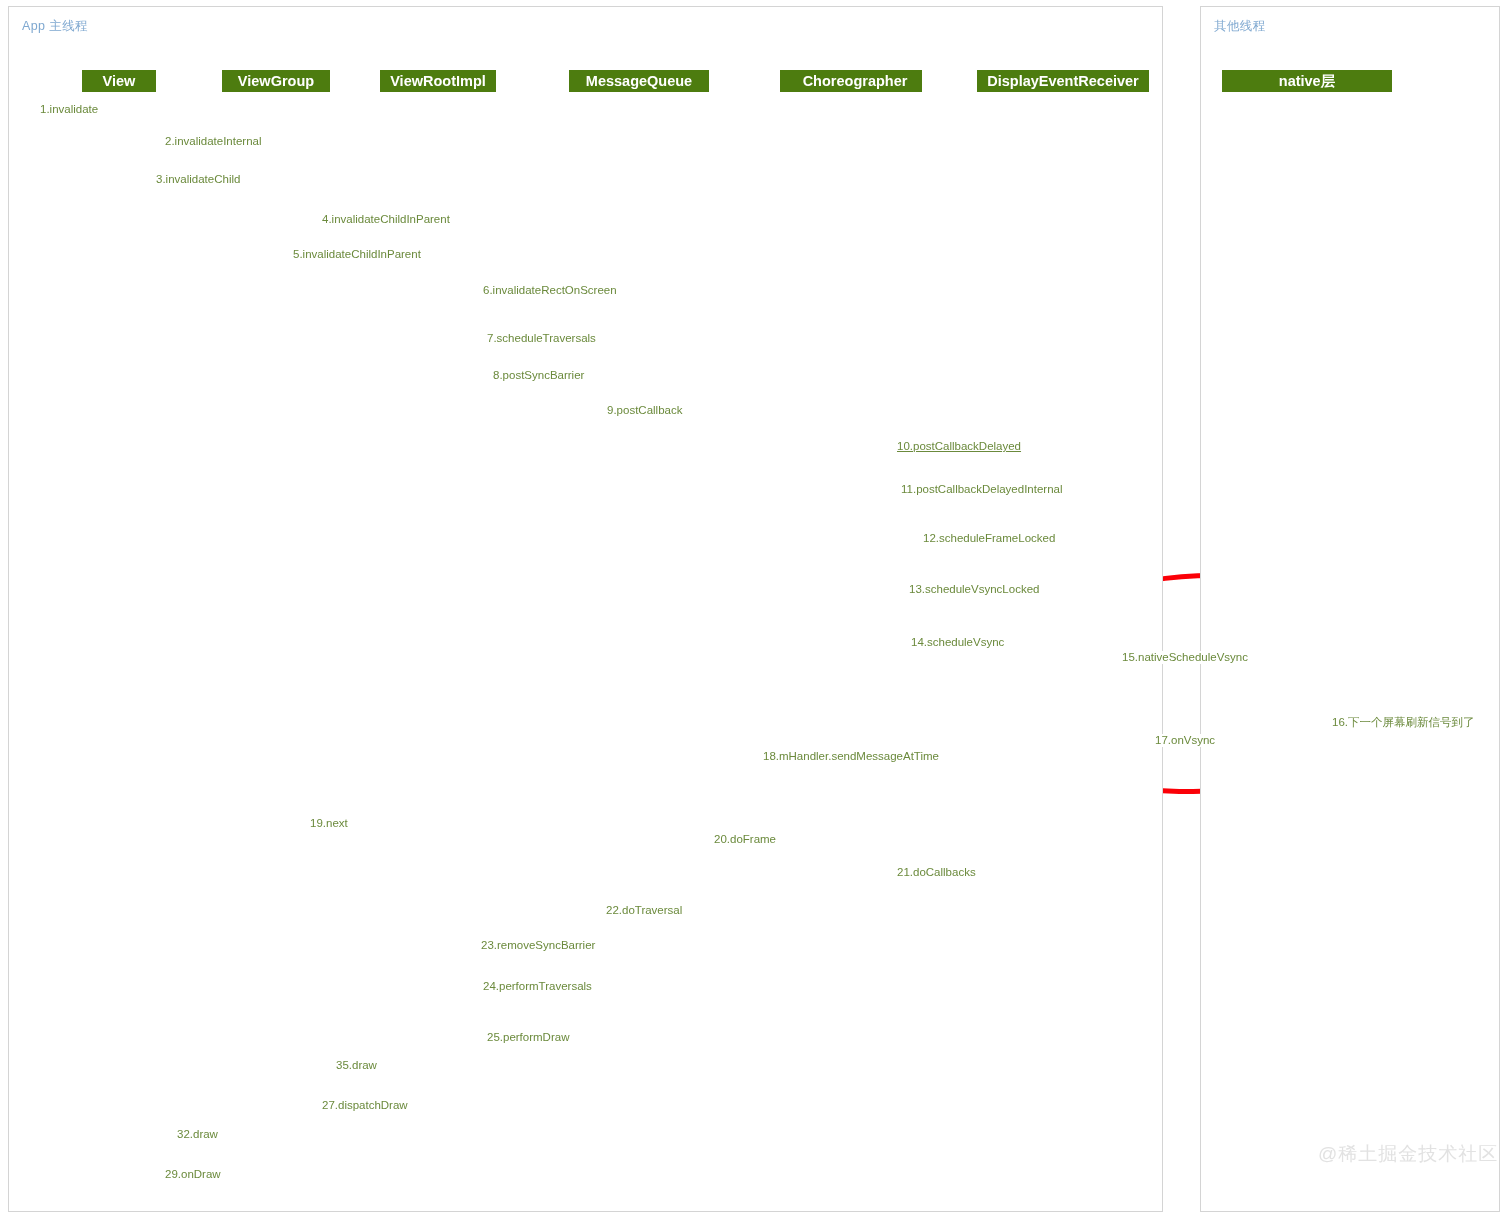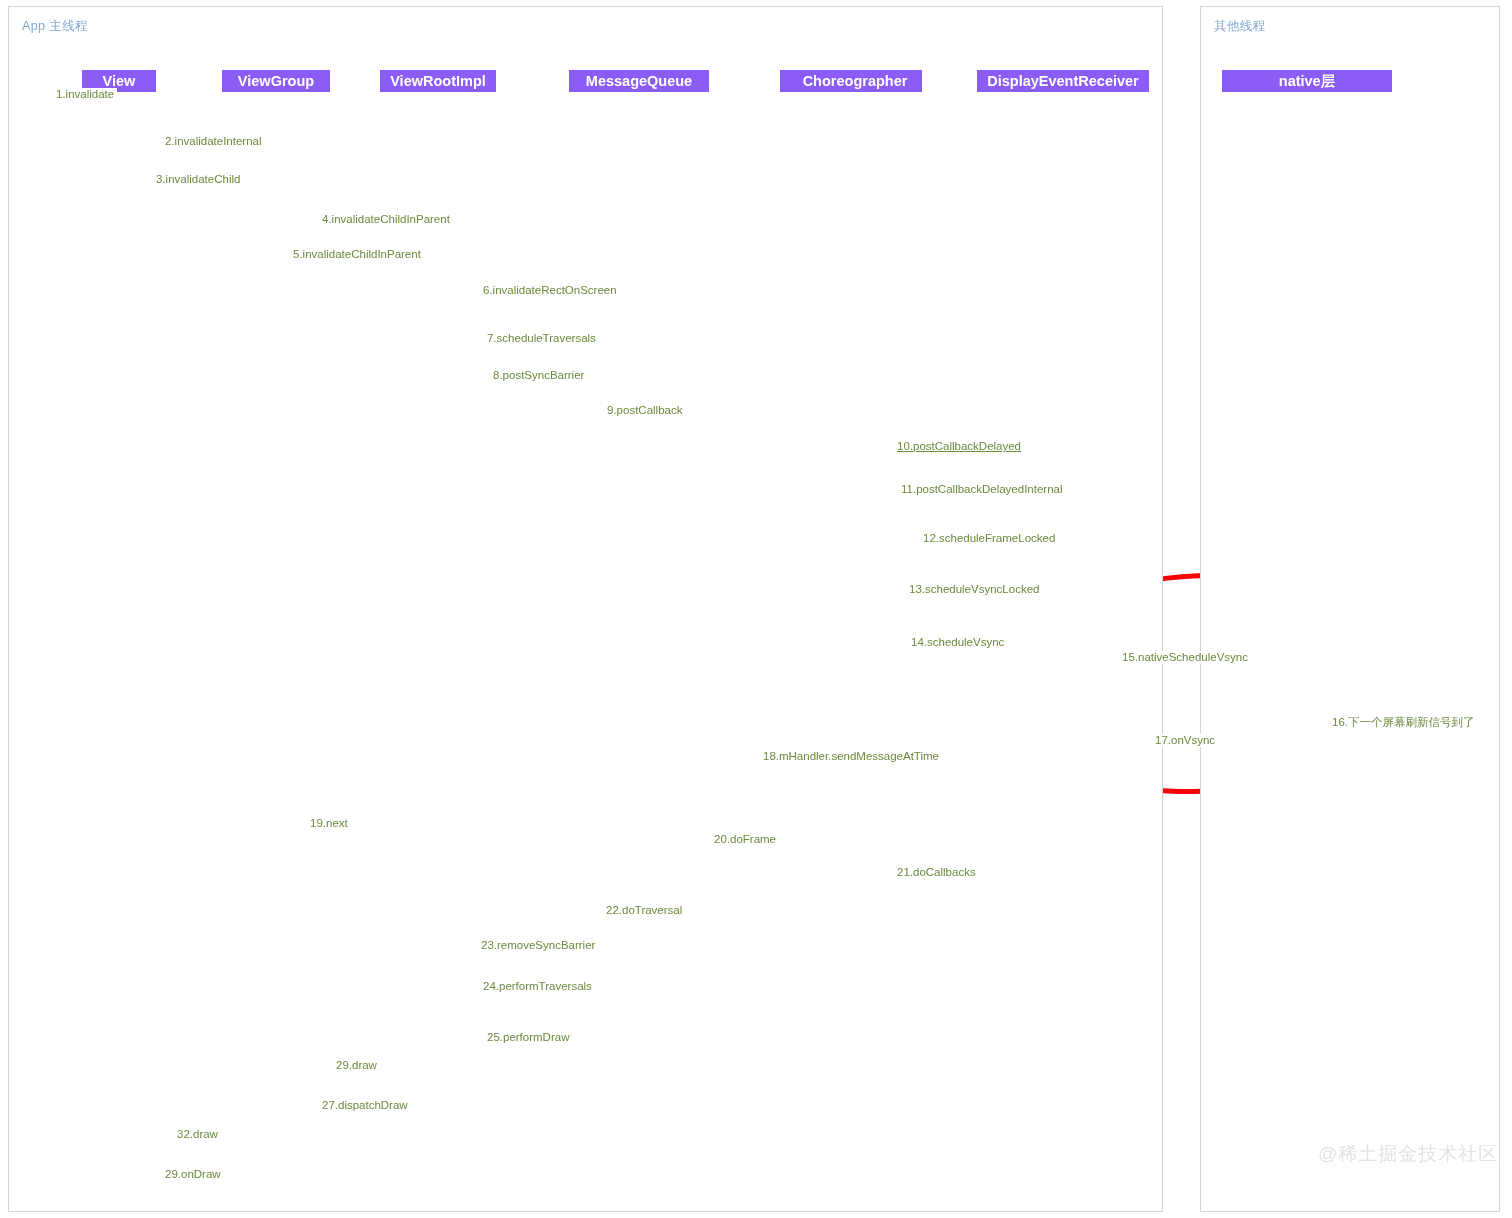--- a/index.html
+++ b/index.html
@@ -14,21 +14,21 @@
 
   
   .panel{position:absolute;border:1px solid #d4d4d4;background:#ffffff;box-sizing:border-box;}
   .panel-title{
     position:absolute;color:#7fa8d0;font-size:12.5px;letter-spacing:.4px;
     white-space:nowrap;font-family:"Liberation Sans","DejaVu Sans",sans-serif;
   }
 
   
   .lhead{
-    position:absolute;background:#8b5cf6;color:#ffffff;
+    position:absolute;background:#4d7c0f;color:#ffffff;
     font-weight:bold;font-size:14.5px;text-align:center;
     line-height:22px;height:22px;box-sizing:border-box;
     white-space:nowrap;overflow:hidden;
     font-family:"Liberation Sans","DejaVu Sans",sans-serif;
   }
 
   
   .msg{
     position:absolute;color:#6b8a3c;font-size:11.5px;white-space:nowrap;
     font-family:"Liberation Sans","DejaVu Sans",sans-serif;
@@ -126,21 +126,21 @@
     <div class="panel-title" style="left: 22px; top: 18px;">App 主线程</div>
     <div class="panel" style="left: 1200px; top: 6px; width: 300px; height: 1206px;"></div>
     <div class="panel-title" style="left: 1214px; top: 18px;">其他线程</div>
     <div class="lhead" style="left: 82px; top: 70px; width: 74px;">View</div>
     <div class="lhead" style="left: 222px; top: 70px; width: 108px;">ViewGroup</div>
     <div class="lhead" style="left: 380px; top: 70px; width: 116px;">ViewRootImpl</div>
     <div class="lhead" style="left: 569px; top: 70px; width: 140px;">MessageQueue</div>
     <div class="lhead" style="left: 780px; top: 70px; width: 142px; padding-left: 8px;">Choreographer</div>
     <div class="lhead" style="left: 977px; top: 70px; width: 172px; text-align: center;">DisplayEventReceiver</div>
     <div class="lhead" style="left: 1222px; top: 70px; width: 170px;">native层</div>
-    <div class="msg" style="left: 37px; top: 88px; margin-left: 16px;">1.invalidate</div>
+    <div class="msg" style="left: 37px; top: 103px;">1.invalidate</div>
     <div class="msg" style="left: 162px; top: 135px;">2.invalidateInternal</div>
     <div class="msg" style="left: 153px; top: 173px;">3.invalidateChild</div>
     <div class="msg" style="left: 319px; top: 213px;">4.invalidateChildInParent</div>
     <div class="msg" style="left: 290px; top: 248px;">5.invalidateChildInParent</div>
     <div class="msg" style="left: 480px; top: 284px;">6.invalidateRectOnScreen</div>
     <div class="msg" style="left: 484px; top: 332px;">7.scheduleTraversals</div>
     <div class="msg" style="left: 490px; top: 369px;">8.postSyncBarrier</div>
     <div class="msg" style="left: 604px; top: 404px;">9.postCallback</div>
     <div class="msg" style="left: 894px; top: 440px; text-decoration: underline;">10.postCallbackDelayed</div>
     <div class="msg" style="left: 898px; top: 483px;">11.postCallbackDelayedInternal</div>
@@ -151,18 +151,18 @@
     <div class="msg" style="left: 1329px; top: 716px;">16.下一个屏幕刷新信号到了</div>
     <div class="msg" style="left: 1152px; top: 734px;">17.onVsync</div>
     <div class="msg" style="left: 760px; top: 750px;">18.mHandler.sendMessageAtTime</div>
     <div class="msg" style="left: 307px; top: 817px;">19.next</div>
     <div class="msg" style="left: 711px; top: 833px;">20.doFrame</div>
     <div class="msg" style="left: 894px; top: 866px;">21.doCallbacks</div>
     <div class="msg" style="left: 603px; top: 904px;">22.doTraversal</div>
     <div class="msg" style="left: 478px; top: 939px;">23.removeSyncBarrier</div>
     <div class="msg" style="left: 480px; top: 980px;">24.performTraversals</div>
     <div class="msg" style="left: 484px; top: 1031px;">25.performDraw</div>
-    <div class="msg" style="left: 333px; top: 1059px;">29.draw</div>
+    <div class="msg" style="left: 333px; top: 1059px;">35.draw</div>
     <div class="msg" style="left: 319px; top: 1099px;">27.dispatchDraw</div>
     <div class="msg" style="left: 174px; top: 1128px;">32.draw</div>
     <div class="msg" style="left: 162px; top: 1168px;">29.onDraw</div>
     <div class="watermark" style="left: 1318px; top: 1141px;">@稀土掘金技术社区</div>
   </div>
 
 </body></html>

